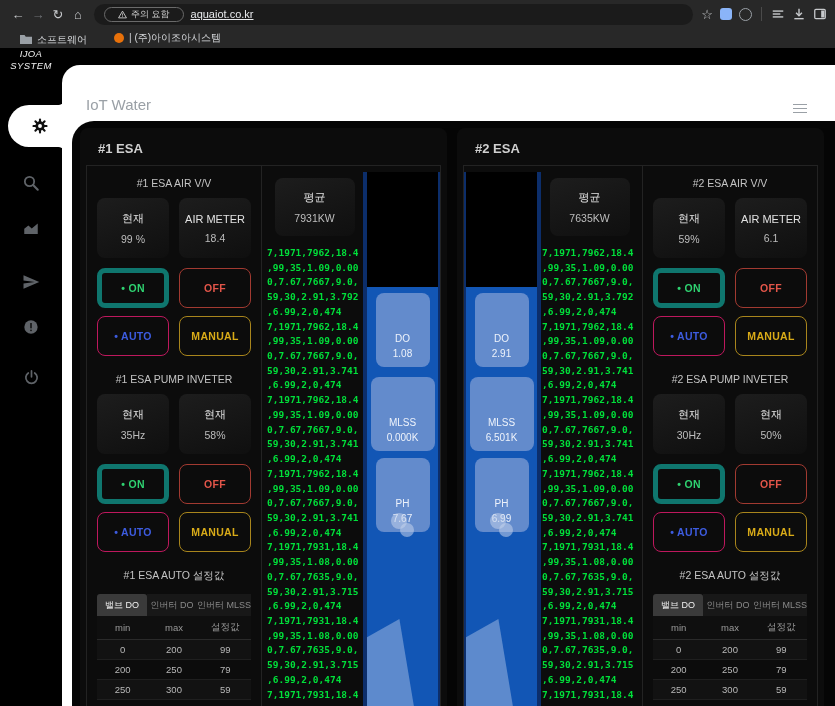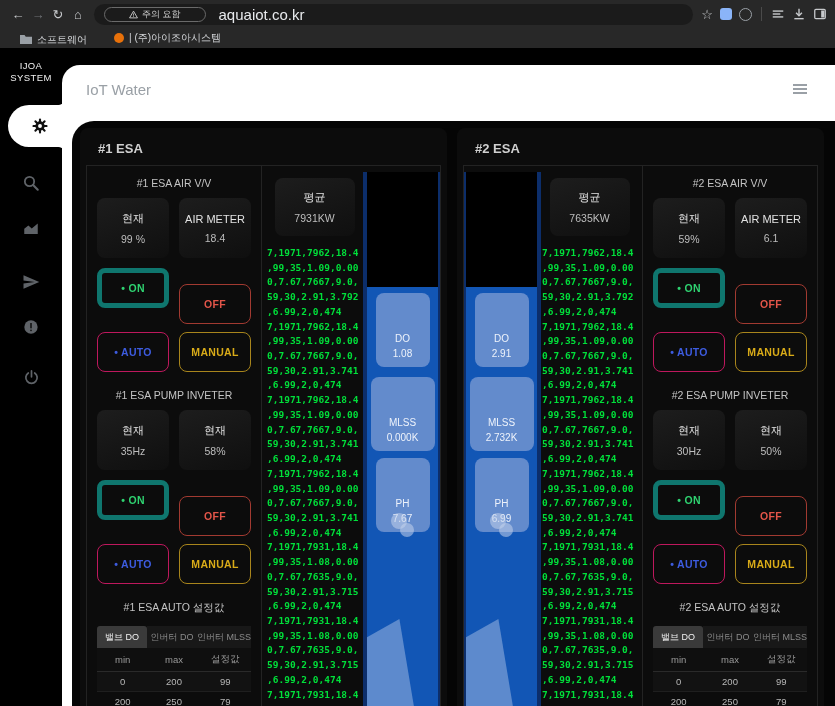--- a/index.html
+++ b/index.html
@@ -4,50 +4,50 @@
 <style>
   * { margin:0; padding:0; box-sizing:border-box; }
   html,body { width:835px; height:706px; overflow:hidden; background:#000; font-family:"Liberation Sans", sans-serif; }
   .screen { position:relative; width:835px; height:706px; }
 
   
   .toolbar { position:absolute; left:0; top:0; width:835px; height:28px; background:#282828; display:flex; align-items:center; padding:0 8px; }
   .nav-ic { width:20px; text-align:center; font-size:13px; color:#c7c9cc; flex:none; cursor:default; }
   .nav-ic.dim { color:#6f7276; }
   .omnibox { flex:1 1 auto; max-width:620px; height:21px; background:#1b1b1b; border-radius:11px; margin:0 8px 0 6px; display:flex; align-items:center; padding:0 10px; overflow:hidden; }
-  .warn-badge { display:flex; align-items:center; gap:4px; border:1px solid #6a6a6a; border-radius:9px; height:15px; padding:0 24px; color:#d0d0d0; font-size:9px; flex:none; }
+  .warn-badge { display:flex; align-items:center; gap:4px; border:1px solid #6a6a6a; border-radius:9px; height:15px; padding:0 13px; color:#d0d0d0; font-size:9px; flex:none; }
   .warn-badge svg { display:block; }
-  .url-text { color:#e8eaed; font-size:15px; margin-left:13px; white-space:nowrap; }
+  .url-text { color:#e8eaed; font-size:11px; margin-left:7px; white-space:nowrap;text-decoration:underline; }
   .tb-right { display:flex; align-items:center; gap:7px; flex:none; }
   .star { color:#c7c9cc; font-size:13px; }
   .ext-sq { width:12px; height:12px; border-radius:3px; background:#8ab4f8; }
   .profile-ring { width:13px; height:13px; border-radius:50%; border:1.5px solid #9aa0a6; }
   .tb-sep { width:1px; height:14px; background:#4a4a4a; margin:0 2px; }
   .svg-ic { display:block; }
 
   .bookmarks { position:absolute; left:0; top:28px; width:835px; height:20px; background:#282828; display:flex; align-items:center; padding:0 10px; overflow:hidden; }
   .bm-list { display:flex; align-items:center; gap:17px;flex-direction:column; }
   .bm-item { display:flex; align-items:center; color:#d5d7da; font-size:10px; white-space:nowrap; cursor:default; }
   .bm-item::before { content:''; display:inline-block; width:12px; height:9px; margin-right:5px; background:#9aa0a6; clip-path:polygon(0 0,38% 0,48% 20%,100% 20%,100% 100%,0 100%); }
   .bm-item.site::before { display:none; }
   .bm-item.site { gap:5px; margin-left:17px; }
   .favicon.orange { width:10px; height:10px; border-radius:50%; background:#e8710a; display:inline-block; }
 
   
   .app { position:absolute; left:0; top:48px; width:835px; height:658px; background:#000; }
   .sidebar { position:absolute; left:0; top:0; width:62px; height:658px; background:#000; z-index:3; }
-  .logo { margin-top:12px; width:62px; text-align:center; color:#f0f0f0; font-size:9.5px; line-height:11.5px; letter-spacing:.4px; }
+  .logo { width:62px; text-align:center; color:#f0f0f0; font-size:9.5px; line-height:11.5px; letter-spacing:.4px;font-style:italic; }
   .nav-item { position:absolute; left:0; width:62px; height:42px; display:flex; align-items:center; justify-content:center; cursor:pointer; }
   .nav-item.active { left:8px; width:64px; background:#fff; border-radius:21px 0 0 21px; justify-content:center; z-index:2; }
   .nav-item.active::before, .nav-item.active::after { content:''; position:absolute; right:0; width:14px; height:14px; }
   .nav-item.active::before { top:-14px; background:radial-gradient(circle at 0 0, transparent 13.5px, #fff 14px); }
   .nav-item.active::after { bottom:-14px; background:radial-gradient(circle at 0 100%, transparent 13.5px, #fff 14px); }
 
   .content { position:absolute; left:62px; top:17px; right:0; bottom:0; background:#fff; border-top-left-radius:18px; }
-  .app-header { height:48px; display:flex; align-items:center; justify-content:space-between; padding:0 28px 0 24px; }
+  .app-header { height:48px; display:flex; align-items:flex-end; justify-content:space-between; padding:0 28px 0 24px; }
   .app-title { color:#9aa0a6; font-size:15px; }
   .menu-btn { width:14px; display:flex; flex-direction:column; gap:2.5px; cursor:pointer; }
   .menu-btn i { display:block; height:1.5px; background:#9aa0a6; }
 
   .dashboard { position:absolute; left:10px; top:56px; right:0; bottom:0; background:#050505; border-top-left-radius:22px; overflow:hidden; }
   .panel { position:absolute; top:7px; width:367px; height:690px; background:#0c0c0c; border-radius:8px; }
   .panel.p1 { left:8px; } .panel.p2 { left:385px; }
   .panel-title { margin:13px 0 9px 18px; font-size:13px; color:#d0d0d0; }
   .panel-body { margin:0 6px; border:1px solid #232323; height:630px; display:flex; overflow:hidden; }
   .mirrored .panel-body { flex-direction:row-reverse; }
@@ -55,21 +55,21 @@
   .controls { width:175px; flex:none; padding:2px 10px 0; border-right:1px solid #232323; display:flex; flex-direction:column; }
   .mirrored .controls { border-right:none; border-left:1px solid #232323; }
   .sec-title { text-align:center; font-size:10.5px; color:#c4c4c4; margin:9px 0; }
   .tile-row { display:flex; justify-content:center; gap:10px; margin-bottom:10px; }
   .tile { width:72px; height:60px; background:linear-gradient(160deg,#1d1d1d,#0f0f0f); border-radius:8px; display:flex; flex-direction:column; align-items:center; justify-content:center; gap:7px; }
   .tile-label { font-size:11px; color:#e2e2e2; }
   .tile-value { font-size:10.5px; color:#bdbdbd; }
   .btn-row { display:flex; justify-content:center; gap:10px; margin-bottom:8px; }
   .btn { width:72px; height:40px; border-radius:8px; background:transparent; font-size:10.5px; font-weight:bold; letter-spacing:.3px; cursor:pointer; font-family:"Liberation Sans",sans-serif; }
   .btn.on { border:5px solid #0f766e; color:#2fd371; }
-  .btn.off { border:1px solid #a23a31; color:#e25549;margin-top:16px; }
+  .btn.off { border:1px solid #a23a31; color:#e25549; }
   .btn.auto { border:1px solid #be185d; color:#3d5ce0; }
   .btn.manual { border:1px solid #a8851c; color:#d9ab18; }
 
   .tabs { display:flex; margin-top:2px; }
   .tab { flex:1; height:22px; font-size:9px; color:#8a8a8a; background:#181818; display:flex; align-items:center; justify-content:center; cursor:pointer; white-space:nowrap; }
   .tab.active { background:#3a3a3a; color:#f0f0f0; border-radius:3px 3px 0 0; }
   .tbl-head { display:flex; height:24px; align-items:center; border-bottom:1px solid #2a2a2a; background:#0f0f0f; }
   .tbl-hcell { flex:1; text-align:center; font-size:9.5px; color:#9a9a9a; }
   .tbl-row { display:flex; height:20px; align-items:center; border-bottom:1px solid #1f1f1f; }
   .tbl-row:nth-child(odd) { background:#121212; }
@@ -475,21 +475,21 @@
                   </div>
               </div>
               <div class="tank">
                 <div class="tank-fill">
                   <div class="tank-label lbl-do">
                     <span class="tl-name">DO</span>
                     <span class="tl-value">2.91</span>
                   </div>
                   <div class="tank-label mlss lbl-mlss">
                     <span class="tl-name">MLSS</span>
-                    <span class="tl-value">2.732K</span>
+                    <span class="tl-value">6.501K</span>
                   </div>
                   <div class="tank-label lbl-ph">
                     <span class="tl-name">PH</span>
                     <span class="tl-value">6.99</span>
                   </div>
                   <span class="bubble bub1"></span>
                   <span class="bubble bub2"></span>
                   <span class="beam"></span>
                 </div>
               </div>

